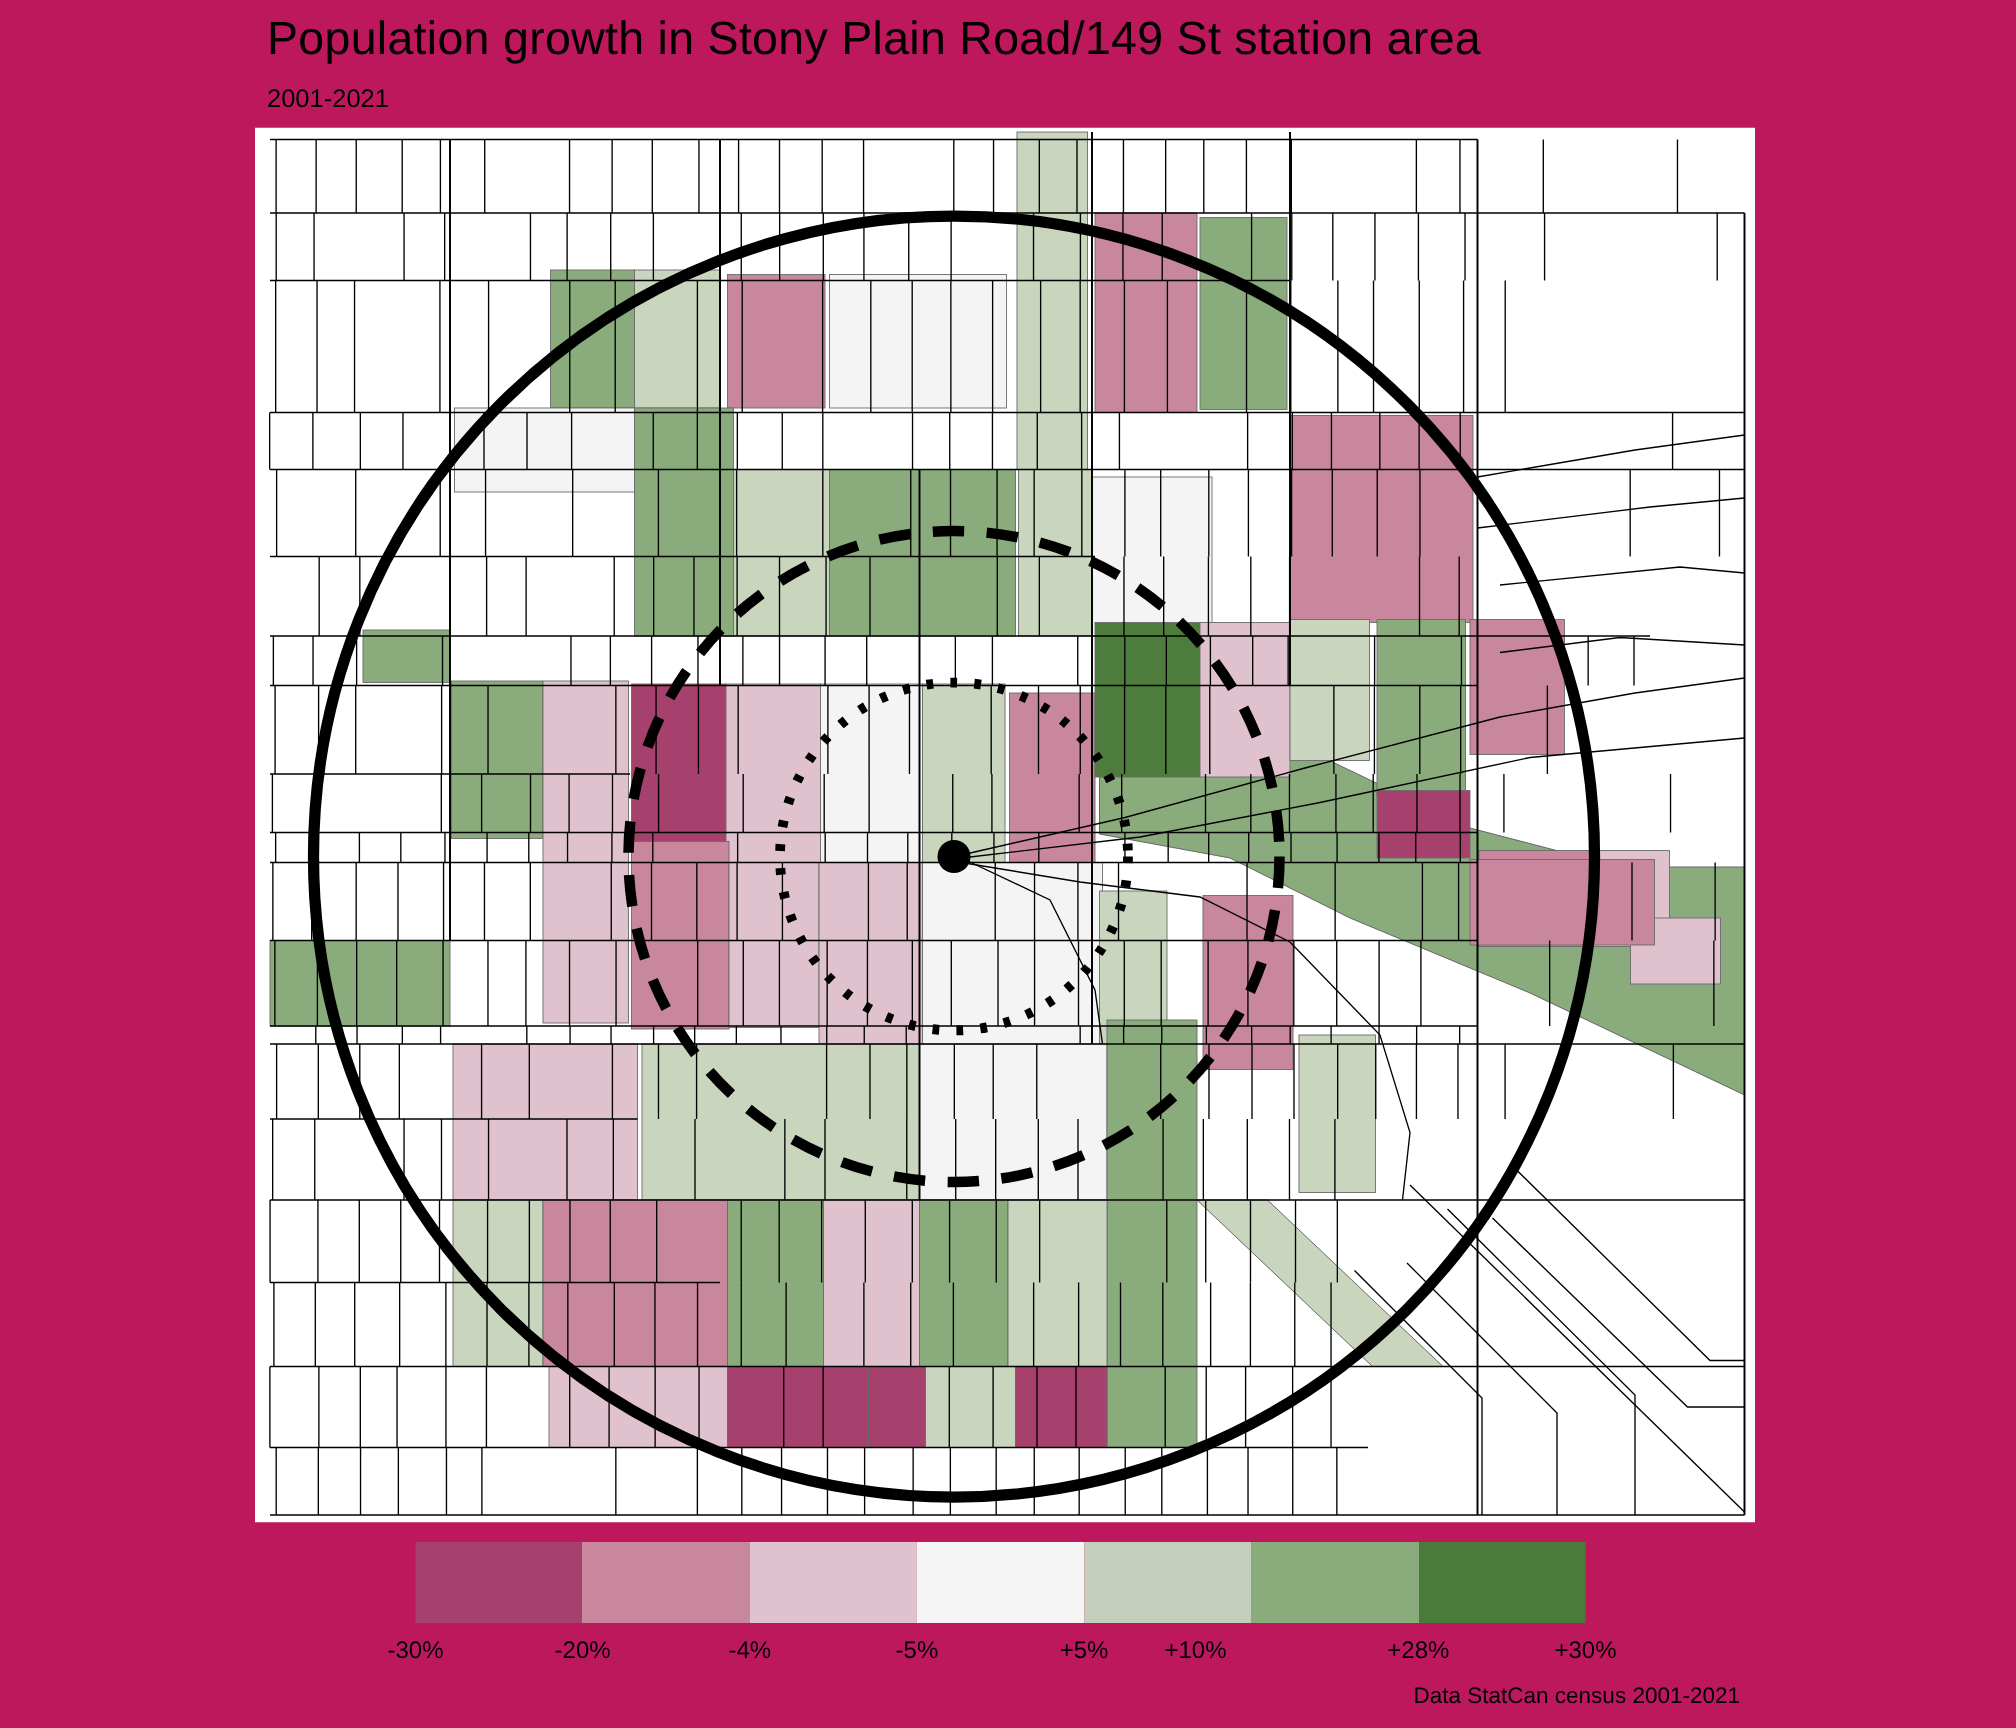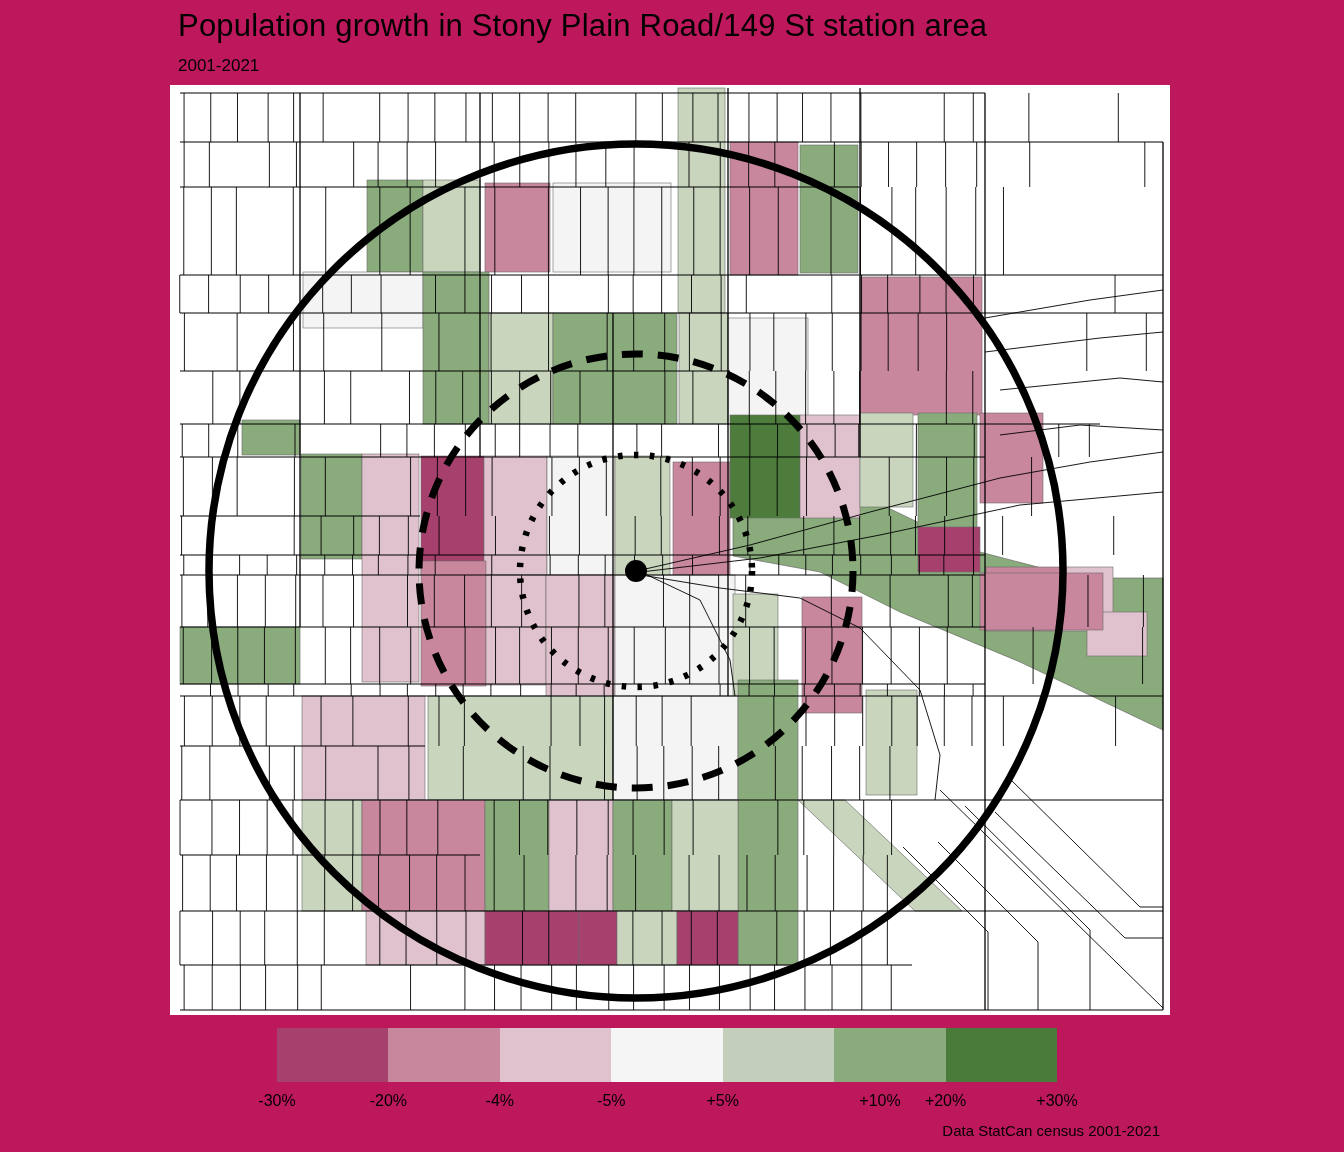--- a/index.html
+++ b/index.html
@@ -605,19 +605,19 @@
       <div class="legend-cell" title="+5% to +10%" style="background: rgb(195, 207, 187);"></div>
       <div class="legend-cell" title="+10% to +20%" style="background: rgb(138, 171, 124);"></div>
       <div class="legend-cell" title="+20% to +30%" style="background: rgb(75, 123, 59);"></div>
     </div>
   <div id="legend-ticks">
       <div class="legend-tick" style="left: 277px;">-30%</div>
       <div class="legend-tick" style="left: 388.429px;">-20%</div>
       <div class="legend-tick" style="left: 499.857px;">-4%</div>
       <div class="legend-tick" style="left: 611.286px;">-5%</div>
       <div class="legend-tick" style="left: 722.714px;">+5%</div>
-      <div class="legend-tick" style="left: 880px;">+10%</div>
-      <div class="legend-tick" style="left: 945.571px;">+20%</div>
+      <div class="legend-tick" style="left: 797px;">+10%</div>
+      <div class="legend-tick" style="left: 945.571px;">+28%</div>
       <div class="legend-tick" style="left: 1057px;">+30%</div>
     </div>
 
   <div class="caption">Data StatCan census 2001-2021</div>
 </div>
 
 </body></html>

